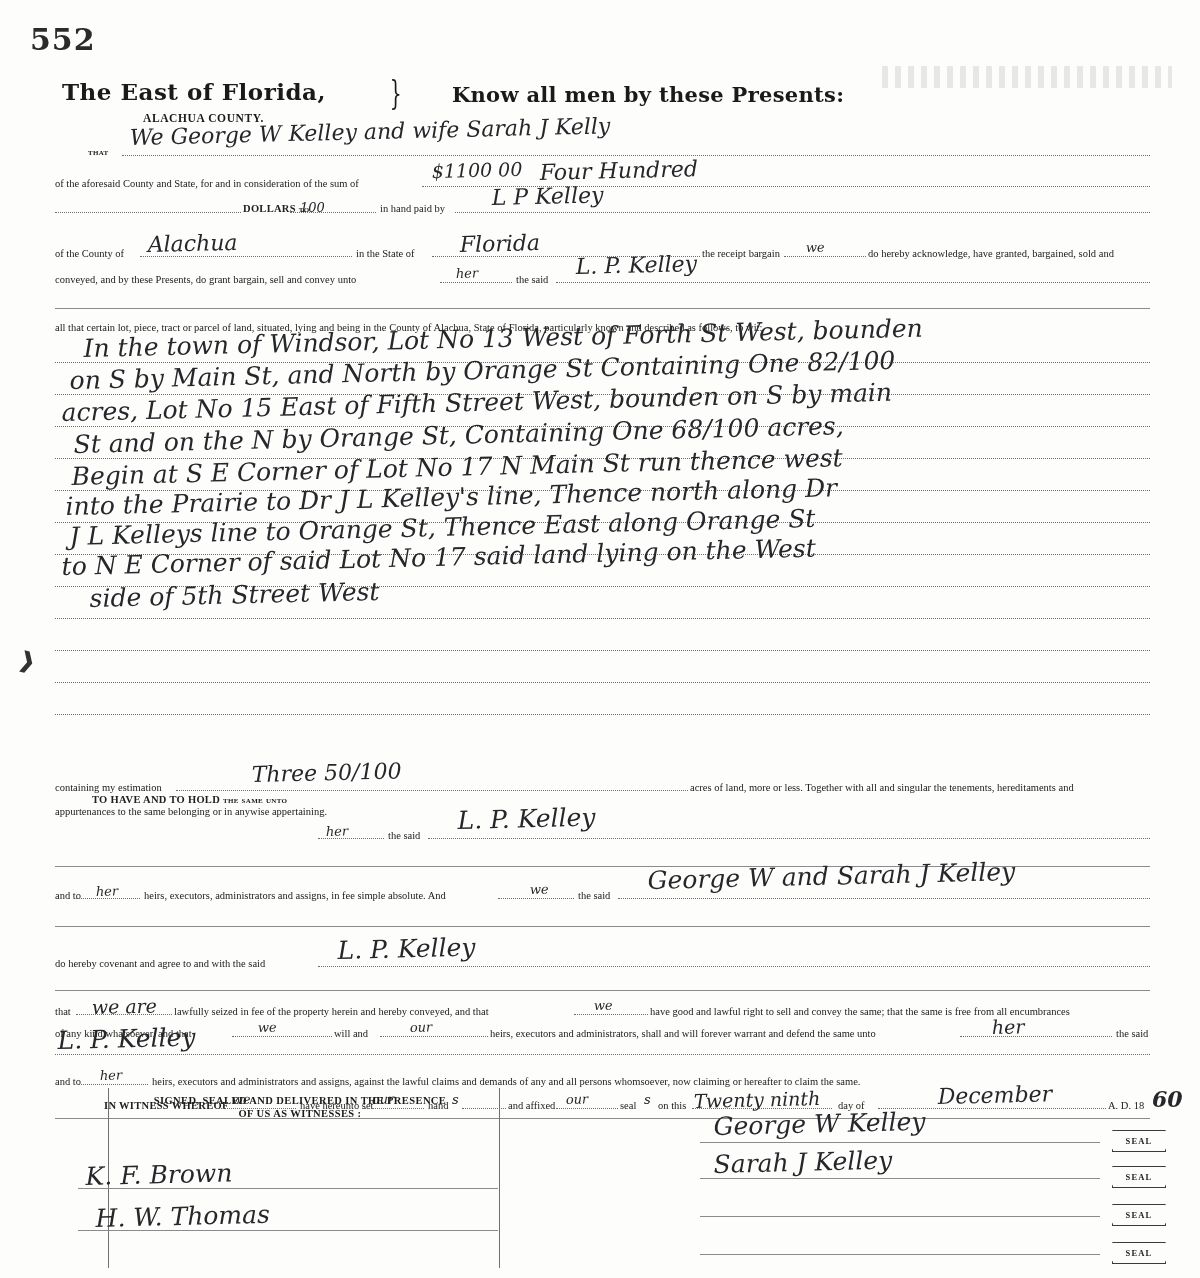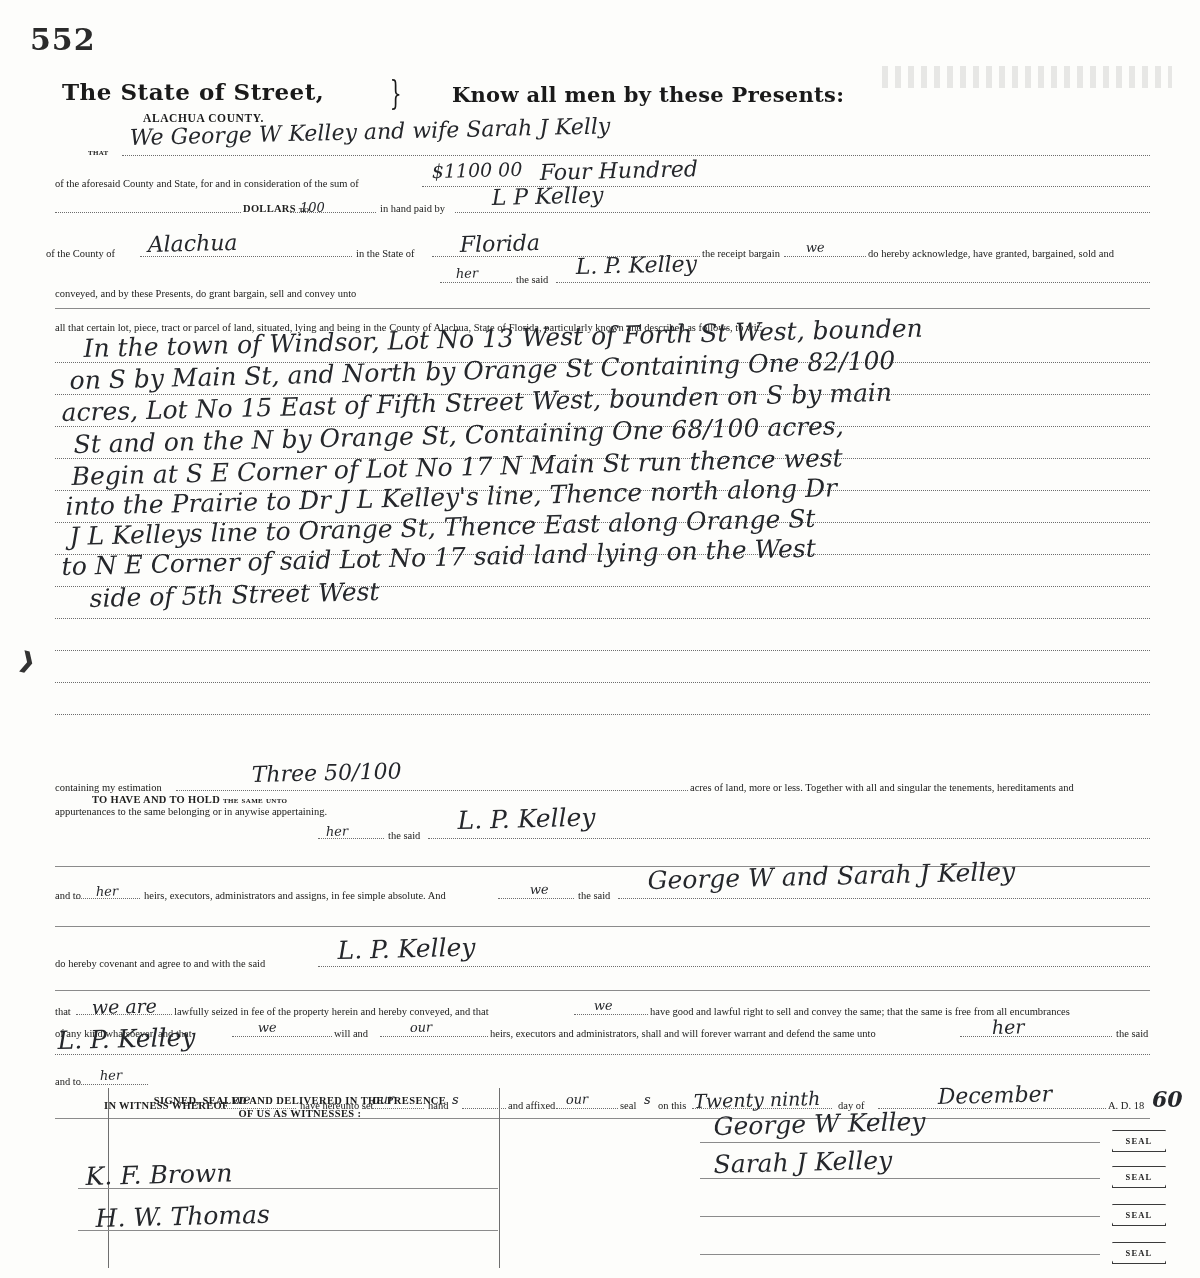--- a/index.html
+++ b/index.html
@@ -173,21 +173,21 @@
 </style>
 </head>
 <body>
 
 <div id="page">
 
   <div class="page-no">552</div>
   <div class="bleed"></div>
   <div class="squiggle">❱</div>
 
-  <div class="blackletter hdr-state">The State of Street,</div>
+  <div class="blackletter hdr-state">The East of Florida,</div>
   <div class="hdr-brace">}</div>
   <div class="hdr-know">Know all men by these Presents:</div>
   <div class="hdr-county">ALACHUA COUNTY.</div>
 
   <div class="pt sc" style="left:88px; top:146px;">that</div>
   <div class="dots" style="left:122px; top:155px; width:1028px;"></div>
   <div class="hw lg sl" style="left:130px; top:125px;">We George W Kelley and wife Sarah J Kelly</div>
 
   <div class="pt" style="left:55px; top:178px;">of the aforesaid County and State, for and in consideration of the sum of</div>
   <div class="dots" style="left:422px; top:186px; width:728px;"></div>
@@ -195,32 +195,32 @@
   <div class="hw lg sl" style="left:540px; top:160px;">Four Hundred</div>
 
   <div class="dots" style="left:55px; top:212px; width:186px;"></div>
   <div class="pt sc" style="left:243px; top:203px;">DOLLARS to</div>
   <div class="dots" style="left:290px; top:212px; width:86px;"></div>
   <div class="hw sm" style="left:300px; top:200px;">100</div>
   <div class="pt" style="left:380px; top:203px;">in hand paid by</div>
   <div class="dots" style="left:455px; top:212px; width:695px;"></div>
   <div class="hw lg sl" style="left:492px; top:185px;">L P Kelley</div>
 
-  <div class="pt" style="left:46px; top:248px;">of the County of</div>
+  <div class="pt" style="left:55px; top:248px;">of the County of</div>
   <div class="dots" style="left:140px; top:256px; width:212px;"></div>
   <div class="hw lg sl" style="left:148px; top:232px;">Alachua</div>
   <div class="pt" style="left:356px; top:248px;">in the State of</div>
   <div class="dots" style="left:432px; top:256px; width:268px;"></div>
   <div class="hw lg sl" style="left:460px; top:232px;">Florida</div>
   <div class="pt" style="left:702px; top:248px;">the receipt bargain</div>
   <div class="dots" style="left:784px; top:256px; width:82px;"></div>
   <div class="hw sm sl" style="left:806px; top:240px;">we</div>
   <div class="pt" style="left:868px; top:248px;">do hereby acknowledge, have granted, bargained, sold and</div>
 
-  <div class="pt" style="left:55px; top:274px;margin-top:14px;">conveyed, and by these Presents, do grant bargain, sell and convey unto</div>
+  <div class="pt" style="left:55px; top:274px;">conveyed, and by these Presents, do grant bargain, sell and convey unto</div>
   <div class="dots" style="left:440px; top:282px; width:72px;"></div>
   <div class="hw sm sl" style="left:456px; top:266px;">her</div>
   <div class="pt" style="left:516px; top:274px;">the said</div>
   <div class="dots" style="left:556px; top:282px; width:594px;"></div>
   <div class="hw lg sl" style="left:576px; top:254px;">L. P. Kelley</div>
 
   <div class="rule" style="left:55px; top:308px; width:1095px;"></div>
 
   <div class="pt" style="left:55px; top:322px;">all that certain lot, piece, tract or parcel of land, situated, lying and being in the County of Alachua, State of Florida, particularly known and described as follows, to wit:</div>
 
@@ -300,20 +300,21 @@
   <div class="dots" style="left:960px; top:1036px; width:152px;"></div>
   <div class="hw md sl" style="left:992px; top:1016px;">her</div>
   <div class="pt" style="left:1116px; top:1028px;">the said</div>
 
   <div class="dots" style="left:55px; top:1054px; width:1095px;"></div>
   <div class="hw xl sl" style="left:58px; top:1026px;">L. P. Kelley</div>
 
   <div class="pt" style="left:55px; top:1076px;">and to</div>
   <div class="dots" style="left:78px; top:1084px; width:70px;"></div>
   <div class="hw sm sl" style="left:100px; top:1068px;">her</div>
+  <div class="pt" style="left:152px; top:1076px;">heirs, executors and administrators and assigns, against the lawful claims and demands of any and all persons whomsoever, now claiming or hereafter to claim the same.</div>
 
   <div class="pt sc" style="left:104px; top:1100px;">IN WITNESS WHEREOF</div>
   <div class="dots" style="left:218px; top:1108px; width:78px;"></div>
   <div class="hw sm sl" style="left:232px; top:1092px;">we</div>
   <div class="pt" style="left:300px; top:1100px;">have hereunto set</div>
   <div class="dots" style="left:362px; top:1108px; width:62px;"></div>
   <div class="hw sm sl" style="left:372px; top:1092px;">our</div>
   <div class="pt" style="left:428px; top:1100px;">hand</div>
   <div class="hw sm" style="left:452px; top:1092px;">s</div>
   <div class="dots" style="left:462px; top:1108px; width:44px;"></div>

